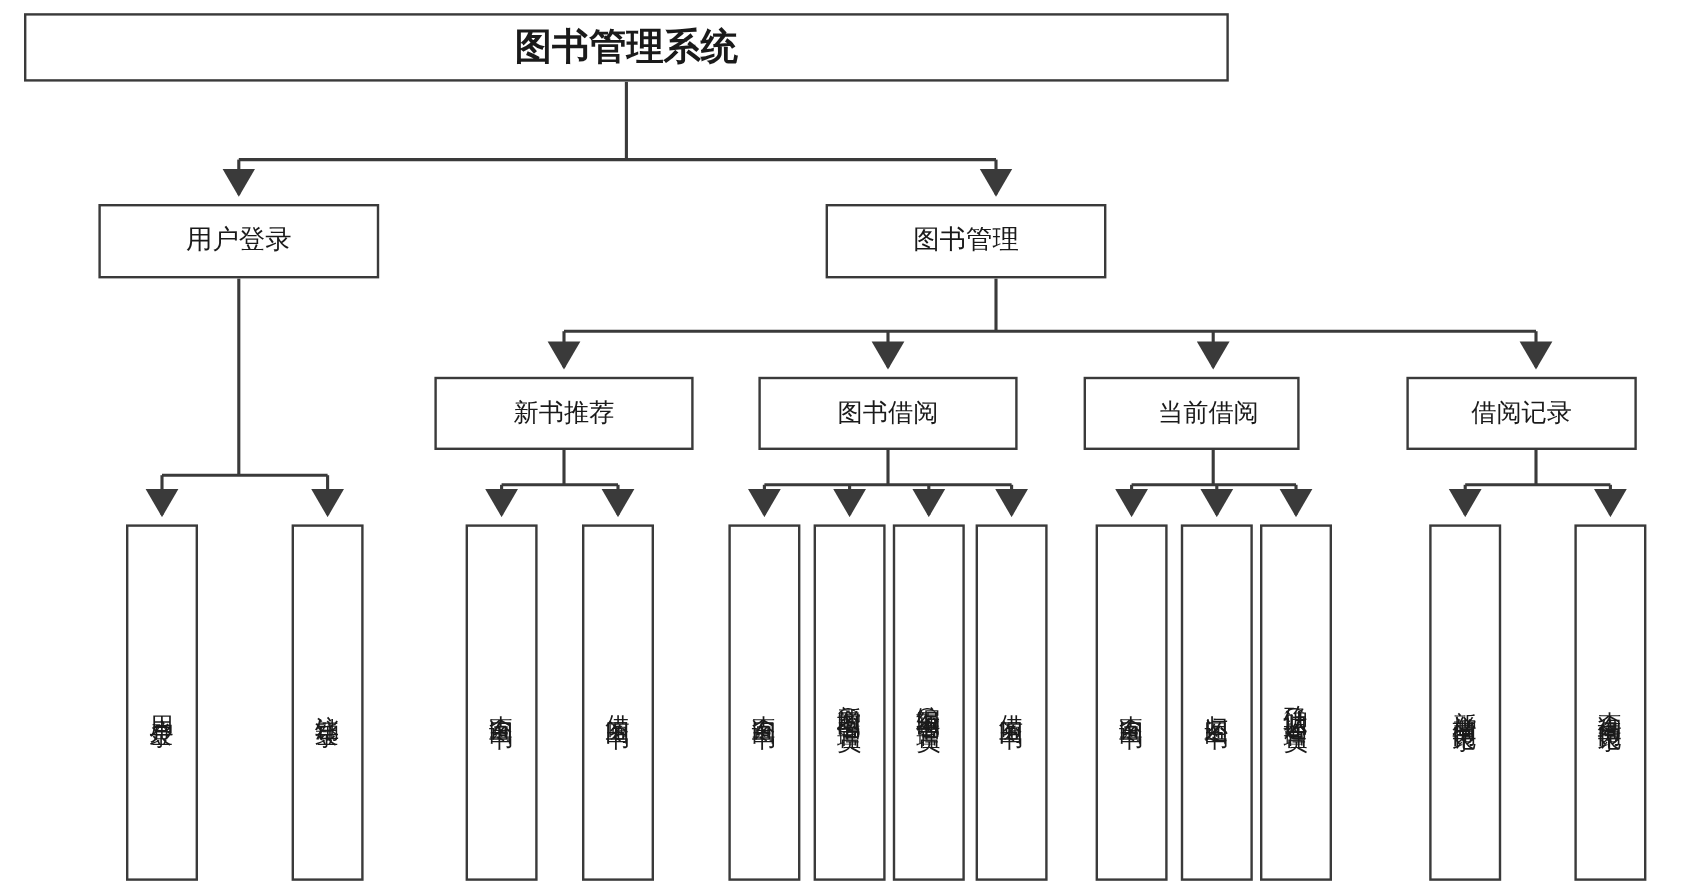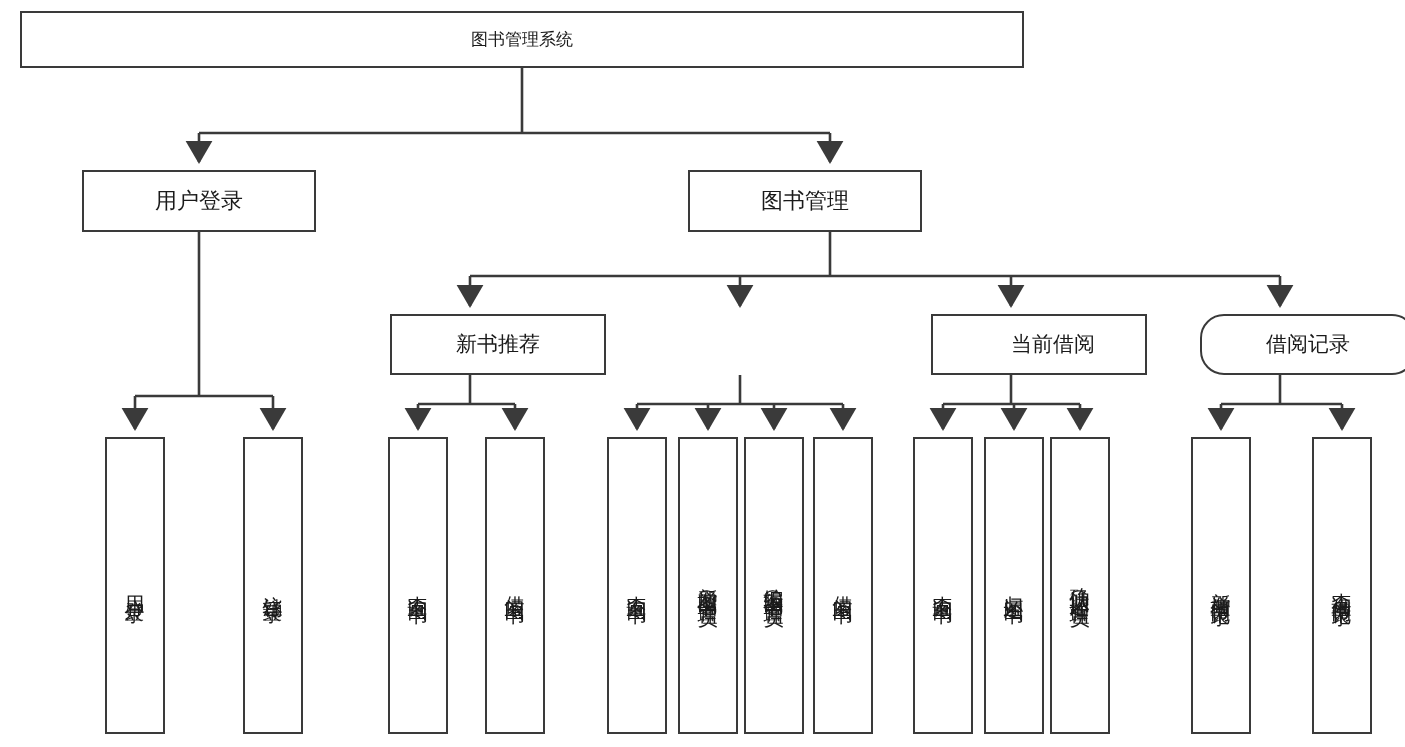--- a/index.html
+++ b/index.html
@@ -31,28 +31,28 @@
     background: #ffffff;
     border: 2px solid #3a3a3a;
     display: flex;
     align-items: center;
     justify-content: center;
     color: #1a1a1a;
     text-align: center;
     line-height: 1.12;
   }
   .node-root {
-    font-size: 17px;
+    font-size: 31px;
+    font-weight: bold;
   }
   .node-l2 {
     font-size: 22px;
   }
   .node-l3 {
     font-size: 21px;
-    margin-left: 28px;
   }
   .node-leaf {
     font-size: 20px;
     align-items: center;
     justify-content: center;
     padding: 4px 0;
   }
   .vlabel {
     writing-mode: vertical-rl;
     text-orientation: upright;
@@ -130,24 +130,27 @@
   <div class="node node-l2" style="left:82px; top:170px; width:234px; height:62px;">
     <span>用户登录</span>
   </div>
   <div class="node node-l2" style="left:688px; top:170px; width:234px; height:62px;">
     <span>图书管理</span>
   </div>
 
   <div class="node node-l3" style="left:362px; top:314px; width:216px; height:61px;">
     <span>新书推荐</span>
   </div>
-  <div class="node node-l3" style="left:903px; top:314px; width:216px; height:61px;padding-left:28px;">
+  <div class="node node-l3" style="left:632px; top:314px; width:216px; height:61px;">
+    <span>图书借阅</span>
+  </div>
+  <div class="node node-l3" style="left:903px; top:314px; width:180px; height:61px;padding-left:28px;">
     <span>当前借阅</span>
   </div>
-  <div class="node node-l3" style="left:1172px; top:314px; width:216px; height:61px;border-radius:24px;">
+  <div class="node node-l3" style="left:1172px; top:314px; width:192px; height:61px;">
     <span>借阅记录</span>
   </div>
 
   <div class="node node-leaf" style="left:105px; top:437px; width:60px; height:297px;">
     <span class="vlabel">用户登录</span>
   </div>
   <div class="node node-leaf" style="left:243px; top:437px; width:60px; height:297px;">
     <span class="vlabel">注销登录</span>
   </div>
 

